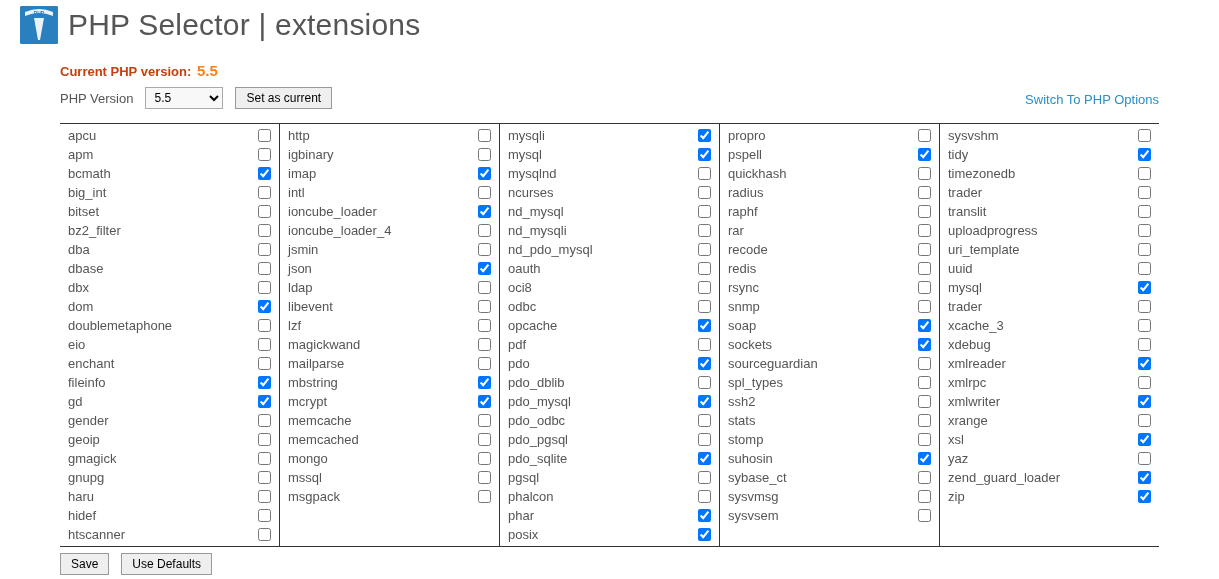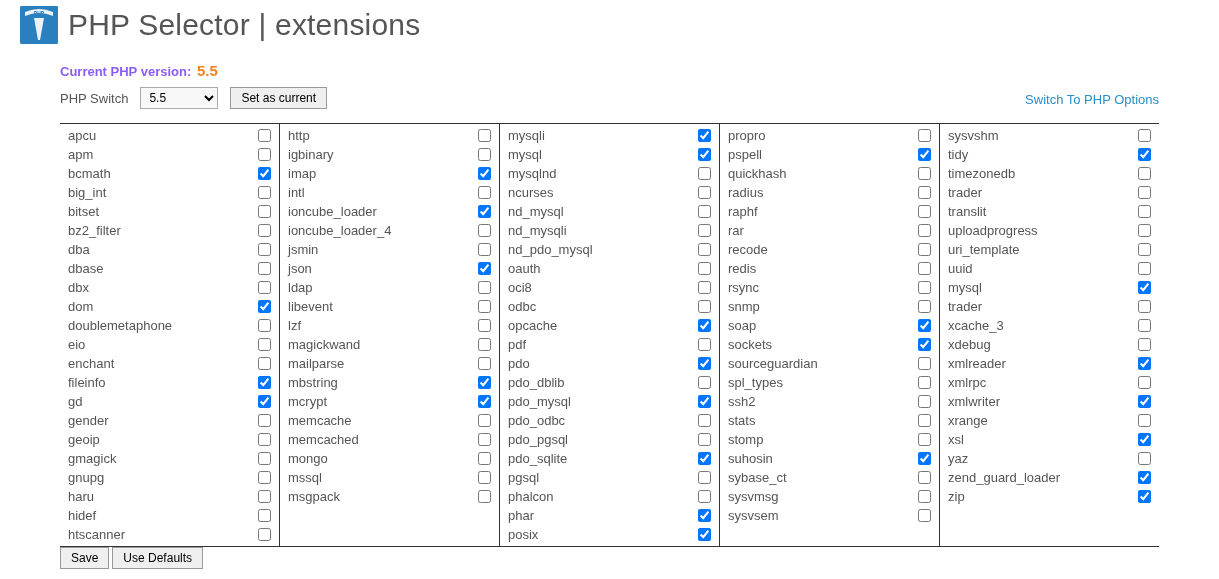--- a/index.html
+++ b/index.html
@@ -51,21 +51,21 @@
     .top-left {
       display: flex;
       flex-direction: column;
       gap: 8px;
     }
     .current-version-line {
       font-size: 13px;
     }
     .current-version-label {
       font-weight: 700;
-      color: #8b5cf6;
+      color: #c2410c;
     }
     .current-version-value {
       color: #f58220;
       font-weight: 700;
       font-size: 15px;
       margin-left: 2px;
     }
     .version-row {
       display: flex;
       align-items: center;
@@ -123,22 +123,23 @@
       color: #555;
       cursor: default;
     }
     .ext-check {
       margin: 0;
       cursor: pointer;
       width: 13px;
       height: 13px;
     }
     .bottom-buttons {
+      margin-top: 6px;
       display: flex;
-      gap: 3px;
+      gap: 12px;
     }
   </style>
 </head>
 <body>
 
 <div class="header">
   <div class="header-icon">
     <svg viewBox="0 0 38 38">
       <rect width="38" height="38" fill="#2a7fbf"></rect>
       <path d="M5 6 Q 19 0 33 6 L 33 10 Q 19 4 5 10 Z" fill="#eaf3fa"></path>
@@ -151,21 +152,21 @@
 
 <div class="content">
 
   <div class="top-bar">
     <div class="top-left">
       <div class="current-version-line">
         <span class="current-version-label">Current PHP version:</span>
         <span class="current-version-value">5.5</span>
       </div>
       <div class="version-row">
-        <span class="version-row-label">PHP Switch</span>
+        <span class="version-row-label">PHP Version</span>
         <select class="version-select">
           <option>5.5</option>
         </select>
         <button class="btn">Set as current</button>
       </div>
     </div>
     <a class="switch-link">Switch To PHP Options</a>
   </div>
 
   <div class="ext-grid" id="ext-grid">

